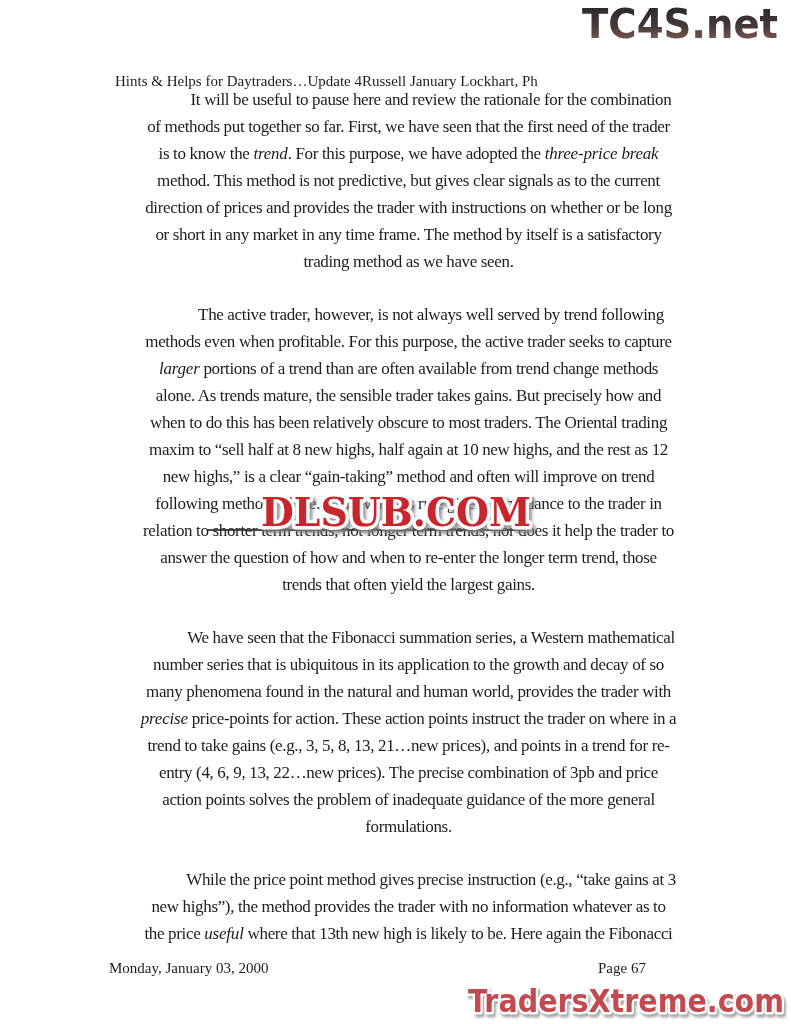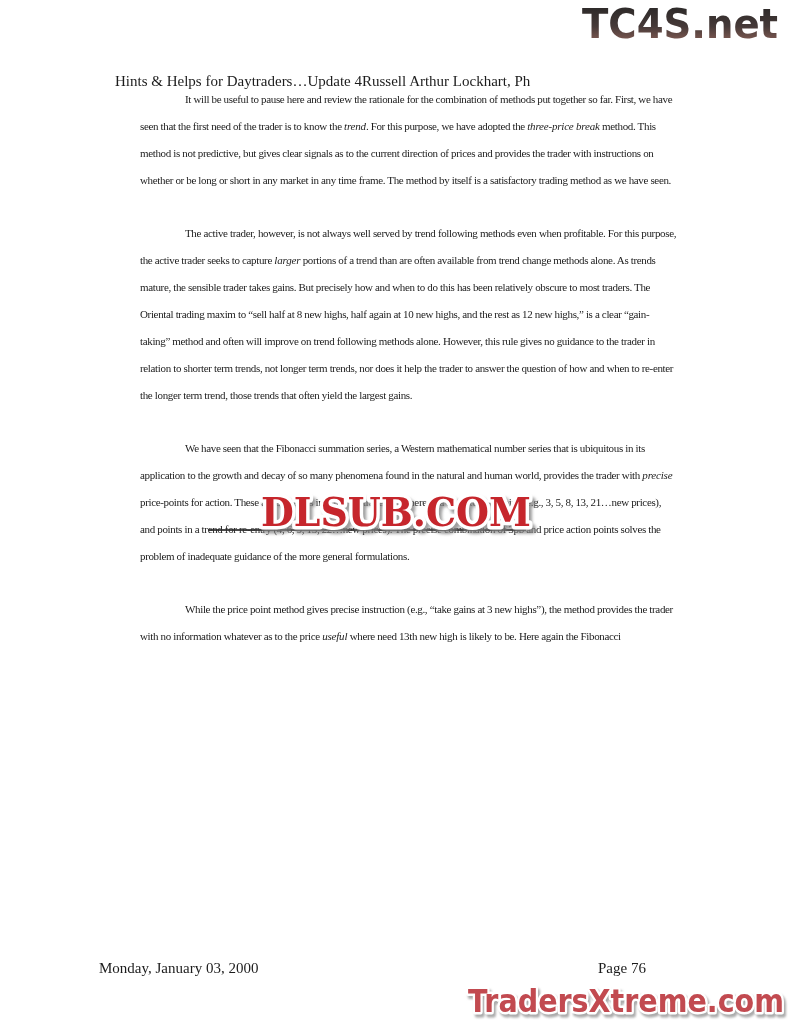--- a/index.html
+++ b/index.html
@@ -32,24 +32,24 @@
     top: 0px;
     right: 6px;
   }
 
   
   .body-text {
     position: absolute;
     top: 86px;
     left: 140px;
     width: 537px;
-    font-size: 11px;
+    font-size: 17px;
     line-height: 27px;
     letter-spacing: -0.35px;
-    text-align: left;
+    text-align: center;
   }
   .body-text p {
     margin: 0 0 26px 0;
     text-indent: 45px;
   }
   .body-text i { letter-spacing: -0.2px; }
 
   
   .watermark {
     position: absolute;
@@ -64,21 +64,21 @@
     top: 529px;
     width: 318px;
     height: 1.5px;
     background: rgba(45,45,45,0.85);
     z-index: 4;
   }
 
   
   .footer-date {
     position: absolute;
-    left: 99px;
+    left: 109px;
     top: 960px;
     font-size: 15px;
   }
   .footer-page {
     position: absolute;
     left: 598px;
     top: 960px;
     font-size: 15px;
   }
 
@@ -101,36 +101,36 @@
         <stop offset="0" stop-color="#242424"></stop>
         <stop offset="0.55" stop-color="#463a38"></stop>
         <stop offset="1" stop-color="#9a685e"></stop>
       </linearGradient>
     </defs>
     <text x="100" y="38" text-anchor="middle" font-family="DejaVu Sans, sans-serif" font-weight="bold" font-size="41" textLength="196" lengthAdjust="spacingAndGlyphs" fill="url(#tcgrad)">TC4S.net</text>
   </svg>
 
   <div class="header">
     <span>Hints &amp; Helps for Daytraders…Update 4</span>
-    <span>Russell Arthur Lockhart, Ph</span>
+    <span>Russell January Lockhart, Ph</span>
   </div>
 
   <div class="body-text">
       <p><span>It will be useful to pause here and review the rationale for the combination of methods put together so far. First, we have seen that the first need of the trader is to know the </span><i>trend</i><span>. For this purpose, we have adopted the </span><i>three-price break</i><span> method. This method is not predictive, but gives clear signals as to the current direction of prices and provides the trader with instructions on whether or be long or short in any market in any time frame. The method by itself is a satisfactory trading method as we have seen.</span></p>
       <p><span>The active trader, however, is not always well served by trend following methods even when profitable. For this purpose, the active trader seeks to capture </span><i>larger</i><span> portions of a trend than are often available from trend change methods alone. As trends mature, the sensible trader takes gains. But precisely how and when to do this has been relatively obscure to most traders. The Oriental trading maxim to “sell half at 8 new highs, half again at 10 new highs, and the rest as 12 new highs,” is a clear “gain-taking” method and often will improve on trend following methods alone. However, this rule gives no guidance to the trader in relation to shorter term trends, not longer term trends, nor does it help the trader to answer the question of how and when to re-enter the longer term trend, those trends that often yield the largest gains.</span></p>
       <p><span>We have seen that the Fibonacci summation series, a Western mathematical number series that is ubiquitous in its application to the growth and decay of so many phenomena found in the natural and human world, provides the trader with </span><i>precise</i><span> price-points for action. These action points instruct the trader on where in a trend to take gains (e.g., 3, 5, 8, 13, 21…new prices), and points in a trend for re-entry (4, 6, 9, 13, 22…new prices). The precise combination of 3pb and price action points solves the problem of inadequate guidance of the more general formulations.</span></p>
-      <p><span>While the price point method gives precise instruction (e.g., “take gains at 3 new highs”), the method provides the trader with no information whatever as to the price </span><i>useful</i><span> where need 13th new high is likely to be. Here again the Fibonacci</span></p>
+      <p><span>While the price point method gives precise instruction (e.g., “take gains at 3 new highs”), the method provides the trader with no information whatever as to the price </span><i>useful</i><span> where that 13th new high is likely to be. Here again the Fibonacci</span></p>
     </div>
 
   <div class="watermark-underline"></div>
 
   <svg class="watermark" width="296" height="58" viewBox="0 0 296 58">
     <text x="148" y="42" text-anchor="middle" font-family="DejaVu Serif, serif" font-weight="bold" font-size="39" textLength="270" lengthAdjust="spacingAndGlyphs" stroke="#ffffff" stroke-width="7" paint-order="stroke" stroke-linejoin="round" fill="#c6262c">DLSUB.COM</text>
   </svg>
 
   <span class="footer-date">Monday, January 03, 2000</span>
-  <span class="footer-page">Page 76</span>
+  <span class="footer-page">Page 67</span>
 
   <svg class="logo-bottom" width="330" height="46" viewBox="0 0 330 46">
     <text x="165" y="34" text-anchor="middle" font-family="DejaVu Sans, sans-serif" font-weight="bold" font-size="32" textLength="316" lengthAdjust="spacingAndGlyphs" stroke="#ffffff" stroke-width="5" paint-order="stroke" stroke-linejoin="round" fill="#c24a50">TradersXtreme.com</text>
   </svg>
 
 </div>
 
 </body></html>

